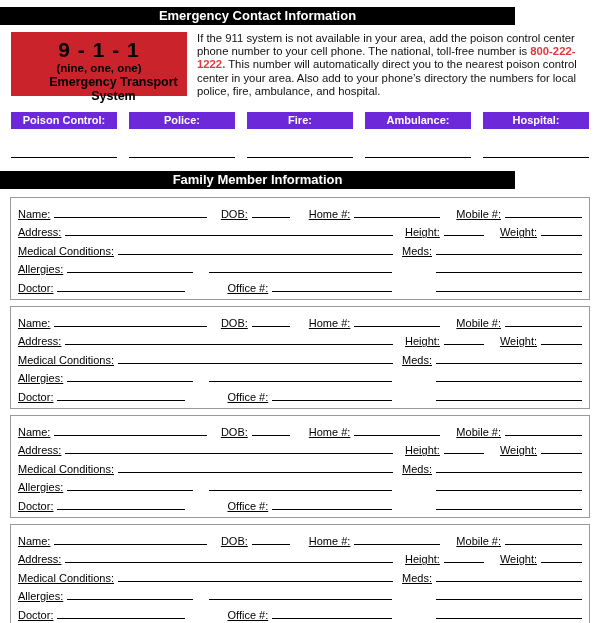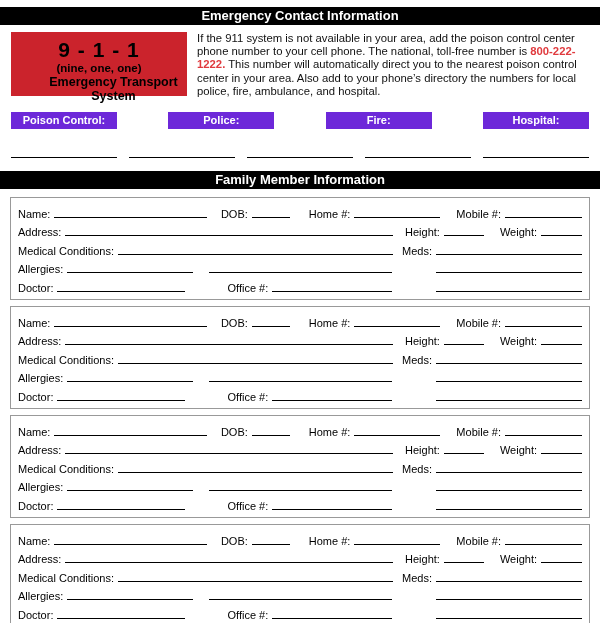--- a/index.html
+++ b/index.html
@@ -5,21 +5,21 @@
   html, body { margin:0; padding:0; }
   body {
     width:600px; height:623px; overflow:hidden;
     background:#ffffff; color:#000;
     font-family:"Liberation Sans", sans-serif;
     position:relative;
   }
   .bar {
     background:#000; color:#fff; font-weight:bold;
     font-size:13px; height:18px; line-height:18px; text-align:center;
-    width:600px;
+    width:515px;
   }
   .bar1 { margin-top:7px; }
   .bar2 { margin-top:13px; }
 
   .top { display:flex; margin:7px 11px 0 11px; }
   .redbox {
     flex:none; width:176px; height:64px;
     background:#cb232c; color:#000000; text-align:center; font-weight:bold;
   }
   .redbox .num  { font-size:21px; line-height:24px; padding-top:6px; letter-spacing:1px; }
@@ -35,21 +35,21 @@
     width:106px; height:17px; line-height:17px; background:#6d28d9; color:#fff;
     font-weight:bold; font-size:11px; text-align:center;
   }
   .clines { display:flex; justify-content:space-between; margin:28px 11px 0 11px; }
   .cline { width:106px; height:0; border-bottom:1.5px solid #000; }
 
   .members { margin:8px 10px 0 10px; }
   .member { border:1px solid #999; padding:4px 7px; margin-bottom:6px; background:#fff; }
   .mrow {
     height:18.6px; display:flex; align-items:flex-end;
-    font-size:11px; white-space:nowrap;
+    font-size:11px; white-space:nowrap;text-decoration:underline;
   }
   .mrow span { line-height:13px; }
   .ln { height:0; border-bottom:1px solid #000; margin:0 0 3px 4px; }
 
   .ln-name   { flex:1; }
   .lbl-dob   { margin-left:14px; }
   .ln-dob    { width:38px; }
   .lbl-home  { margin-left:19px; }
   .ln-home   { width:86px; }
   .lbl-mobile{ margin-left:16px; }
@@ -86,20 +86,21 @@
       <div class="phon">(nine, one, one)</div>
       <div class="sub">Emergency Transport System</div>
     </div>
     <p class="intro"><span>If the 911 system is not available in your area, add the poison control center phone number to your cell phone. The national, toll-free number is </span><span class="phone">800-222-1222.</span><span> This number will automatically direct you to the nearest poison control center in your area. Also add to your phone’s directory the numbers for local police, fire, ambulance, and hospital.</span></p>
   </div>
 
   <div class="contacts">
     <div class="cbox">Poison Control:</div>
     <div class="cbox">Police:</div>
     <div class="cbox">Fire:</div>
+    <div class="cbox">Ambulance:</div>
     <div class="cbox">Hospital:</div>
   </div>
 
   <div class="clines">
     <div class="cline"></div>
     <div class="cline"></div>
     <div class="cline"></div>
     <div class="cline"></div>
     <div class="cline"></div>
   </div>

